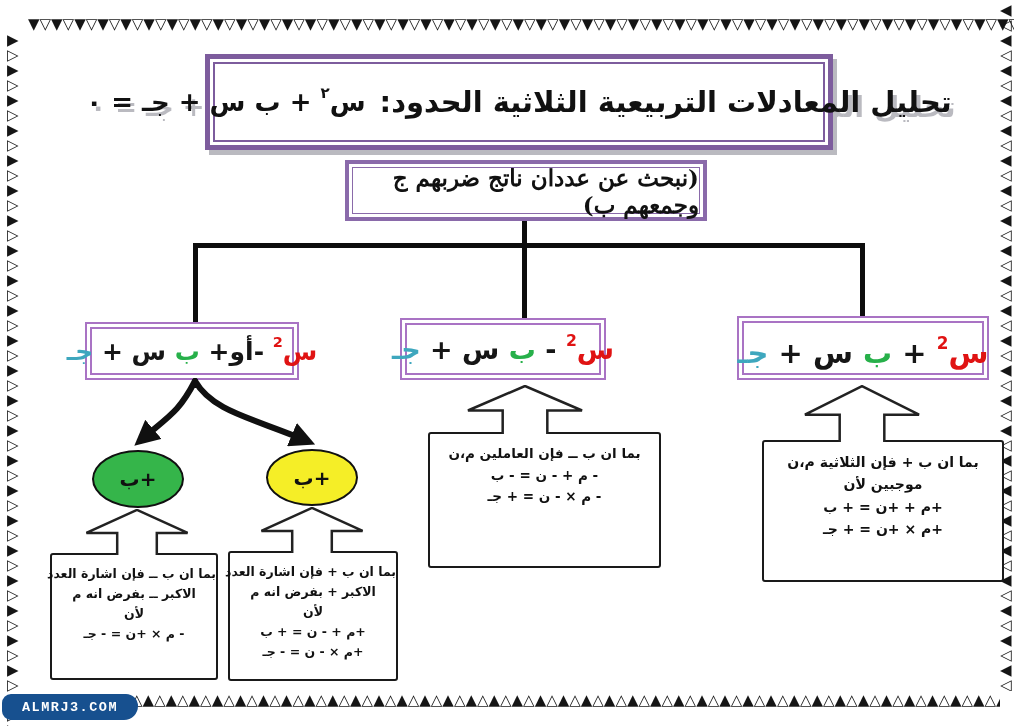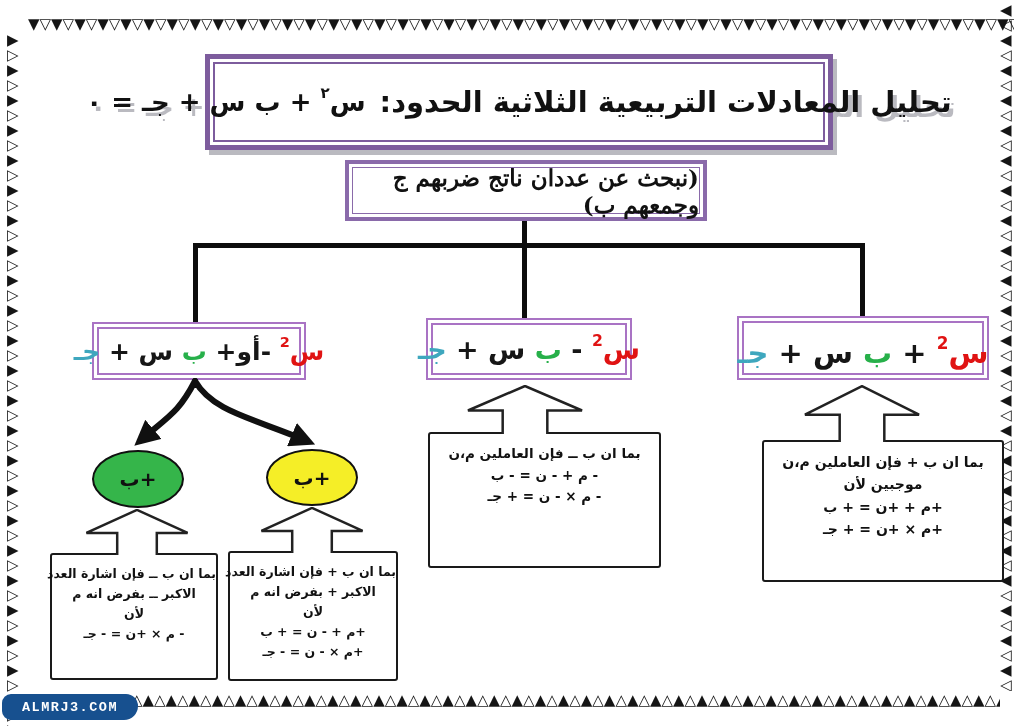--- a/index.html
+++ b/index.html
@@ -273,38 +273,38 @@
   <div class="cline" style="left:193px;top:243px;width:672px;height:5px;"></div>
   <div class="cline" style="left:193px;top:243px;width:5px;height:80px;"></div>
   <div class="cline" style="left:860px;top:243px;width:5px;height:74px;"></div>
   <div class="cline" style="left:192px;top:378px;width:6px;height:10px;"></div>
 
   <div class="dbox eqbox" style="left:737px;top:316px;width:252px;height:64px;">
     <div class="inner">
         <span class="eq" style="font-size:29px;margin-top:10px;"><span style="color: rgb(224, 19, 19);">س</span><span class="sup" style="color: rgb(224, 19, 19);">2</span><span style="color: rgb(22, 22, 22);"> + </span><span style="color: rgb(39, 176, 74);">ب</span><span style="color: rgb(22, 22, 22);"> س + </span><span style="color: rgb(62, 167, 190);">جـ</span></span>
       </div>
   </div>
-  <div class="dbox eqbox" style="left:400px;top:318px;width:206px;height:62px;margin-left:26px;">
+  <div class="dbox eqbox" style="left:400px;top:318px;width:206px;height:62px;">
     <div class="inner">
         <span class="eq" style="font-size:27px;"><span style="color: rgb(224, 19, 19);">س</span><span class="sup" style="color: rgb(224, 19, 19);">2</span><span style="color: rgb(22, 22, 22);"> - </span><span style="color: rgb(39, 176, 74);">ب</span><span style="color: rgb(22, 22, 22);"> س + </span><span style="color: rgb(62, 167, 190);">جـ</span></span>
       </div>
   </div>
-  <div class="dbox eqbox" style="left:92px;top:322px;width:214px;height:58px;">
+  <div class="dbox eqbox" style="left:85px;top:322px;width:214px;height:58px;">
     <div class="inner">
         <span class="eq" style="font-size:25px;"><span style="color: rgb(224, 19, 19);">س</span><span class="sup" style="color: rgb(224, 19, 19);">2</span><span style="color: rgb(22, 22, 22);"> -أو+ </span><span style="color: rgb(39, 176, 74);">ب</span><span style="color: rgb(22, 22, 22);"> س + </span><span style="color: rgb(62, 167, 190);">جـ</span></span>
       </div>
   </div>
 
   <div class="note" style="left:428px;top:432px;width:233px;height:136px;font-size:13.5px;">
       <div>بما ان ب ــ فإن العاملين م،ن</div>
       <div>- م + - ن = - ب</div>
       <div>- م × - ن = + جـ</div>
     </div>
   <div class="note" style="left:762px;top:440px;width:242px;height:142px;font-size:14px;">
-      <div>بما ان ب + فإن العاملين م،ن</div>
+      <div>بما ان ب + فإن الثلاثية م،ن</div>
       <div>موجبين لأن</div>
       <div>+م + +ن = + ب</div>
       <div>+م × +ن = + جـ</div>
     </div>
   <div class="note" style="left:50px;top:553px;width:168px;height:127px;font-size:12.5px;">
       <div>بما ان ب ــ فإن اشارة العدد</div>
       <div>الاكبر ــ بفرض انه م</div>
       <div>لأن</div>
       <div>- م × +ن = - جـ</div>
     </div>

